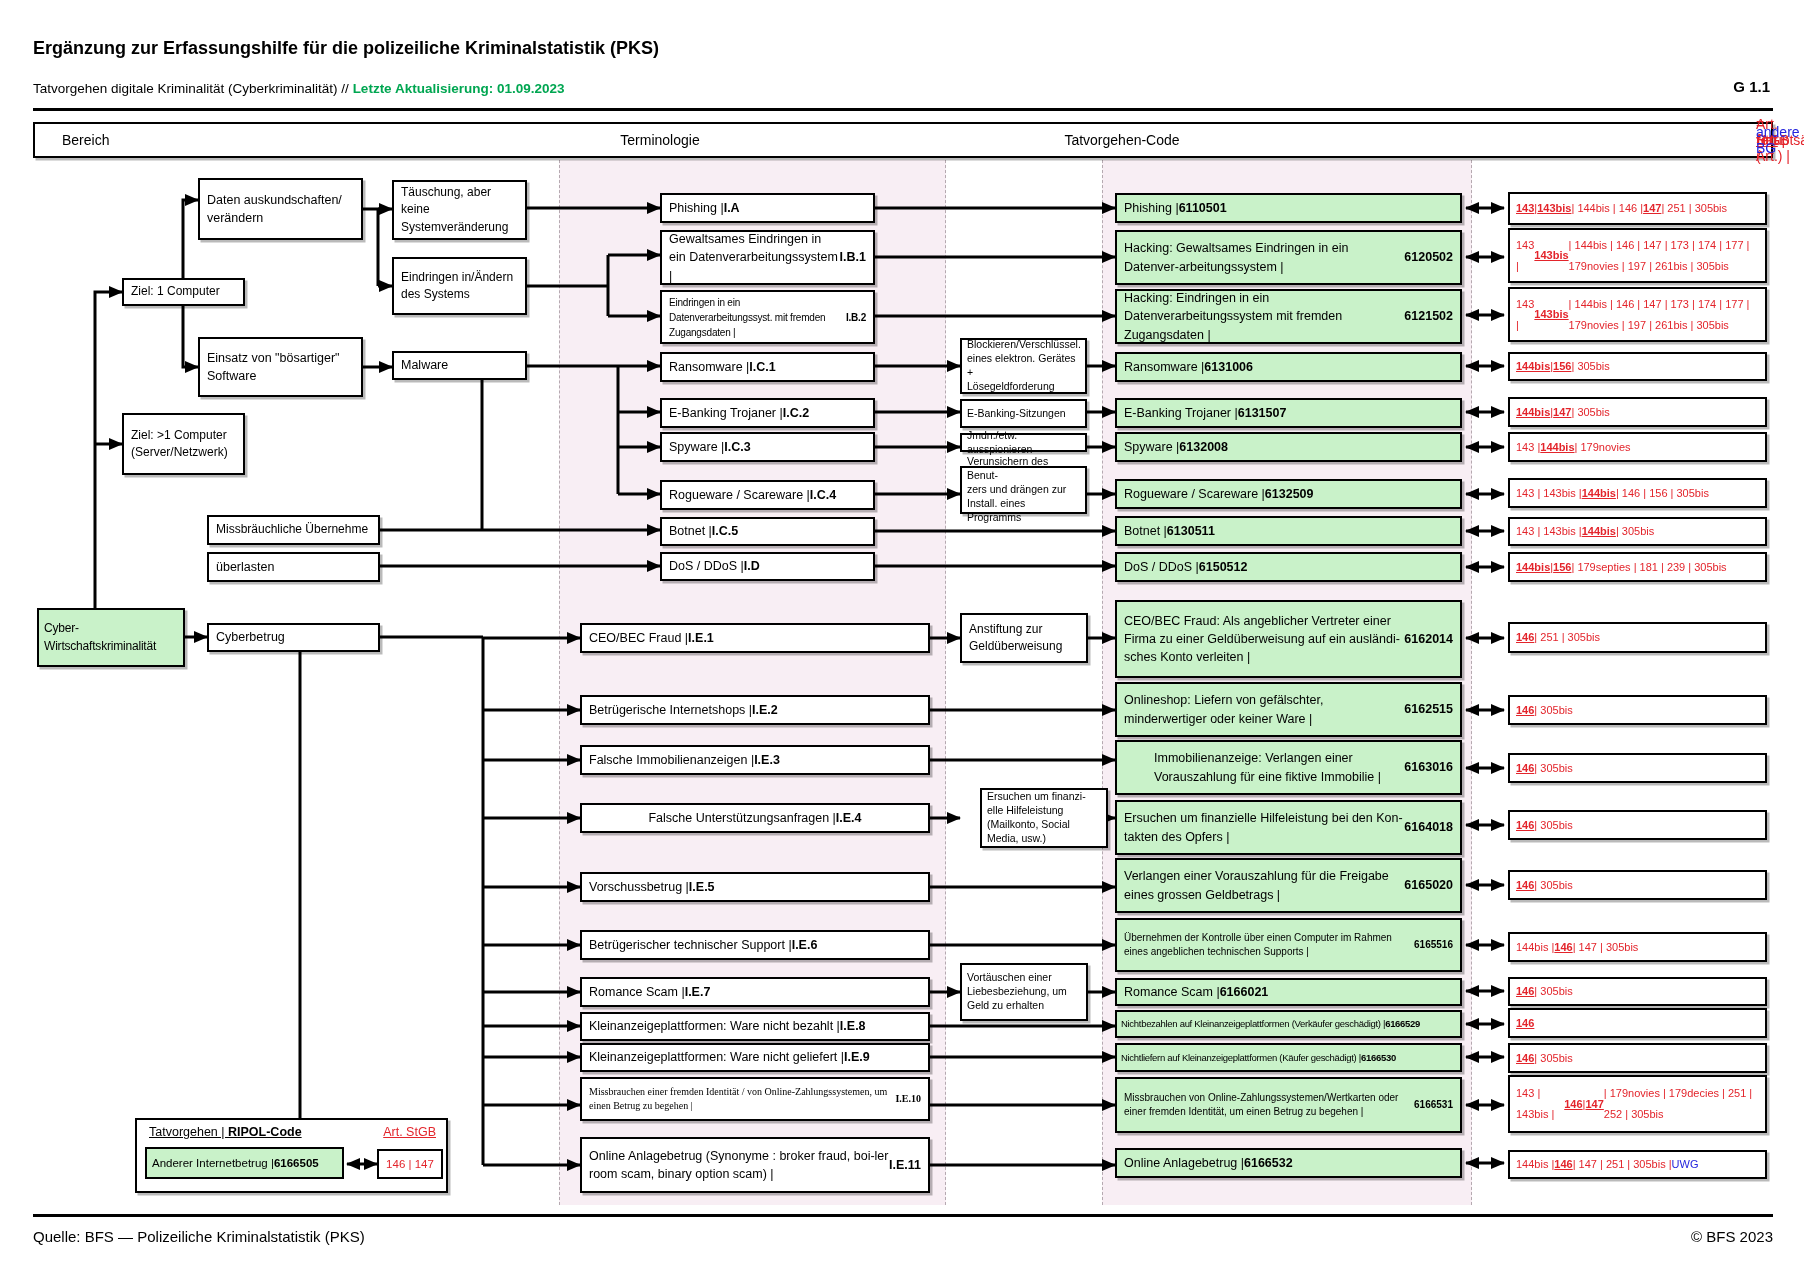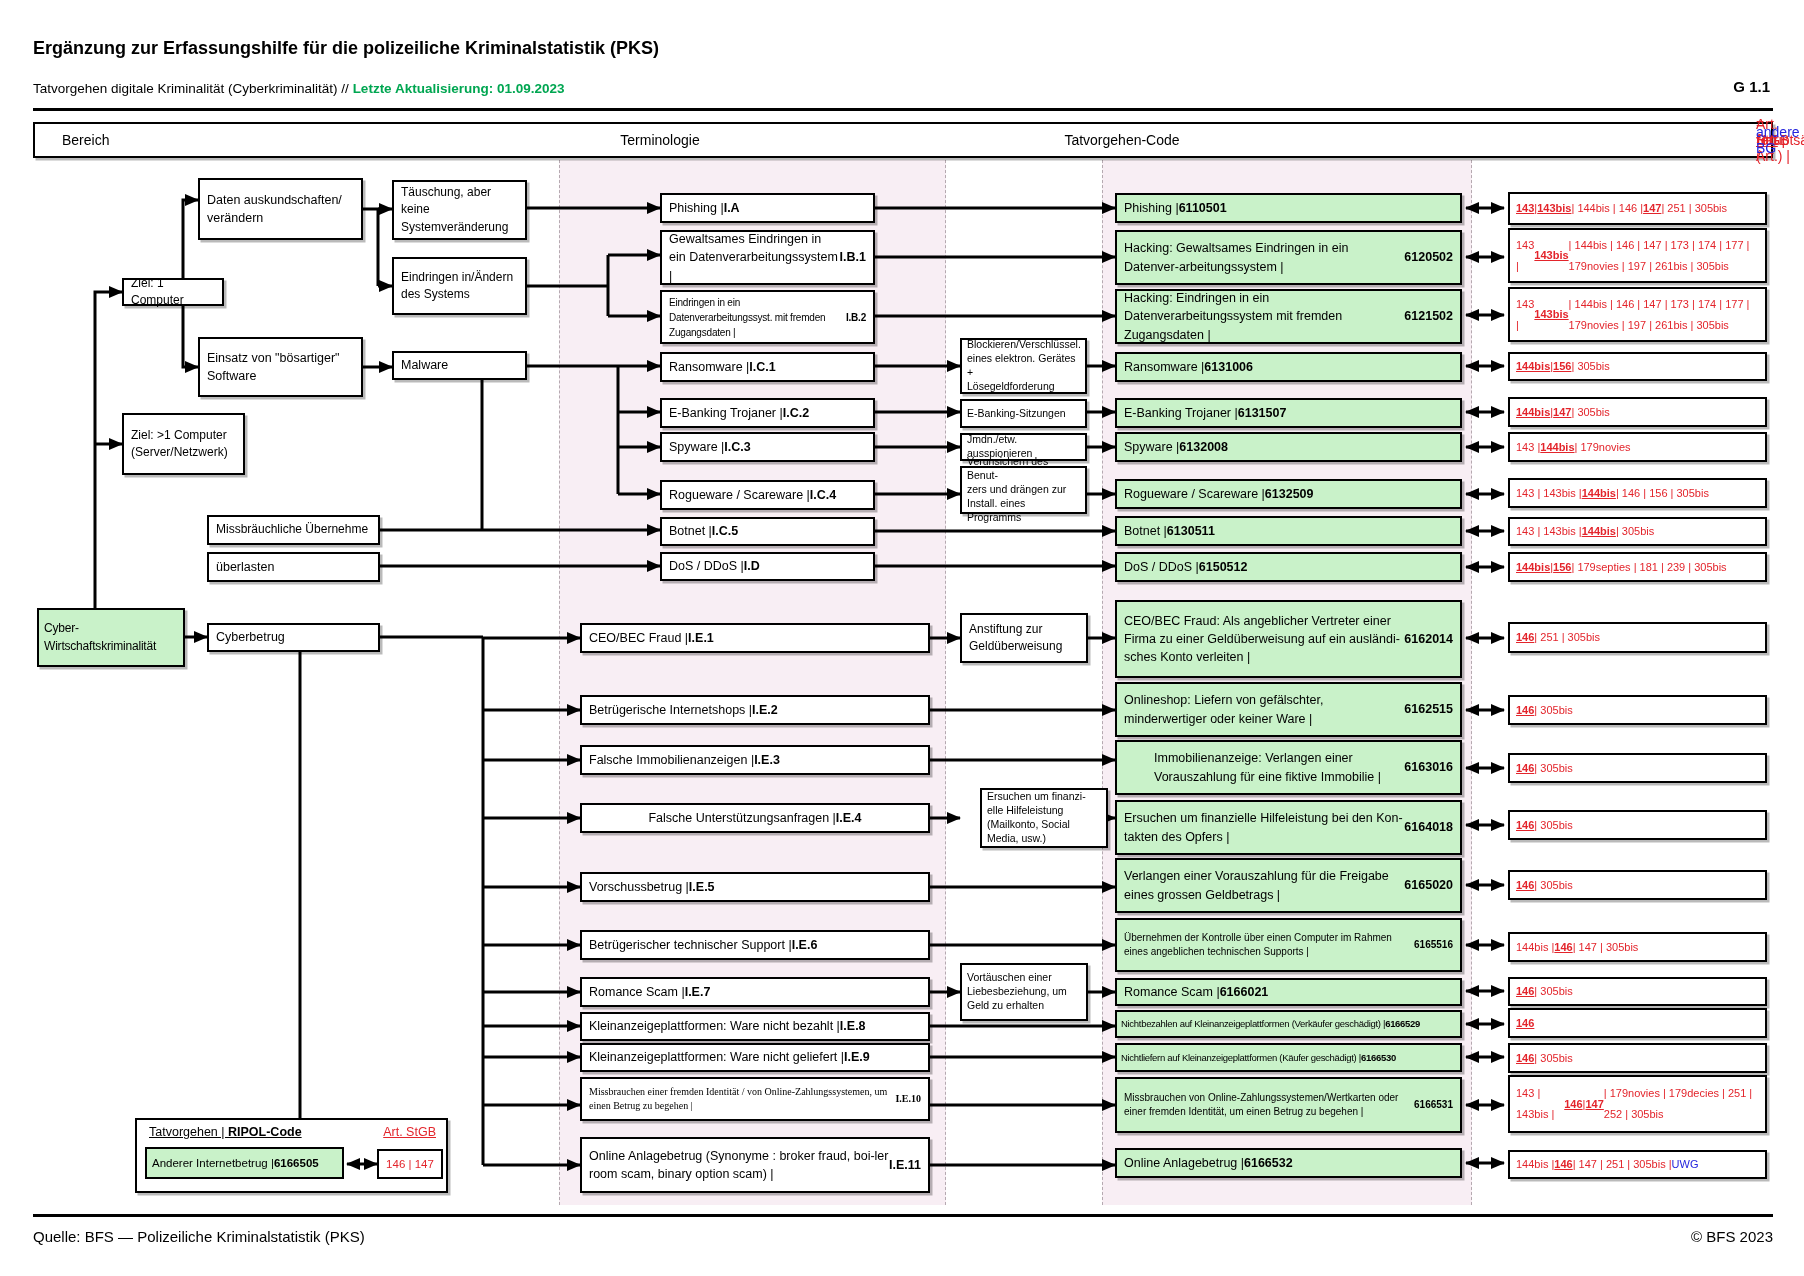--- a/index.html
+++ b/index.html
@@ -162,21 +162,21 @@
       <path class="ln mb" d="M1466 1057 H1504"></path>
       <path class="ln mb" d="M1466 1105 H1504"></path>
       <path class="ln mb" d="M1466 1163 H1504"></path>
     </g>
   </svg>
 
   <div class="b pre" style="left:198px;top:178px;width:165px;height:62px;">Daten auskundschaften/
 verändern</div>
   <div class="b pre" style="left:392px;top:180px;width:135px;height:60px;font-size:12px;">Täuschung, aber keine
 Systemveränderung</div>
-  <div class="b" style="left:122px;top:278px;width:102px;height:28px;font-size:12px;">Ziel: 1 Computer</div>
+  <div class="b" style="left:122px;top:278px;width:123px;height:28px;font-size:12px;">Ziel: 1 Computer</div>
   <div class="b pre" style="left:392px;top:257px;width:135px;height:58px;font-size:12px;">Eindringen in/Ändern
 des Systems</div>
   <div class="b pre" style="left:198px;top:337px;width:165px;height:60px;">Einsatz von "bösartiger"
 Software</div>
   <div class="b" style="left:392px;top:351px;width:135px;height:29px;">Malware</div>
   <div class="b pre" style="left:122px;top:413px;width:123px;height:62px;font-size:12px;">Ziel: &gt;1 Computer
 (Server/Netzwerk)</div>
   <div class="b nw" style="left:207px;top:515px;width:173px;height:30px;font-size:12px;">Missbräuchliche Übernehme</div>
   <div class="b" style="left:207px;top:552px;width:173px;height:30px;">überlasten</div>
   <div class="b g pre" style="left:37px;top:608px;width:148px;height:59px;font-size:12px;letter-spacing:-0.2px;padding:1px 5px;">Cyber-
@@ -217,21 +217,21 @@
     </div>
   <div class="b" style="left:660px;top:552px;width:215px;height:29px;">
       <span>DoS / DDoS | </span>
       <span class="f">I.D</span>
     </div>
 
   <div class="b sm" style="left:960px;top:338px;width:127px;height:56px;">Blockieren/Verschlüssel.
 eines elektron. Gerätes +
 Lösegeldforderung</div>
   <div class="b sm" style="left:960px;top:399px;width:127px;height:29px;">E-Banking-Sitzungen</div>
-  <div class="b sm" style="left:960px;top:433px;width:127px;height:28px;">Jmdn./etw. ausspionieren</div>
+  <div class="b sm" style="left:960px;top:433px;width:127px;height:19px;">Jmdn./etw. ausspionieren</div>
   <div class="b sm" style="left:960px;top:466px;width:127px;height:48px;">Verunsichern des Benut-
 zers und drängen zur
 Install. eines Programms</div>
 
   <div class="b g" style="left:1115px;top:193px;width:347px;height:30px;">
       <span>Phishing | </span>
       <span class="f">6110501</span>
     </div>
   <div class="b g" style="left:1115px;top:230px;width:347px;height:55px;">
       <span>Hacking: Gewaltsames Eindringen in ein Datenver-arbeitungssystem | </span>

